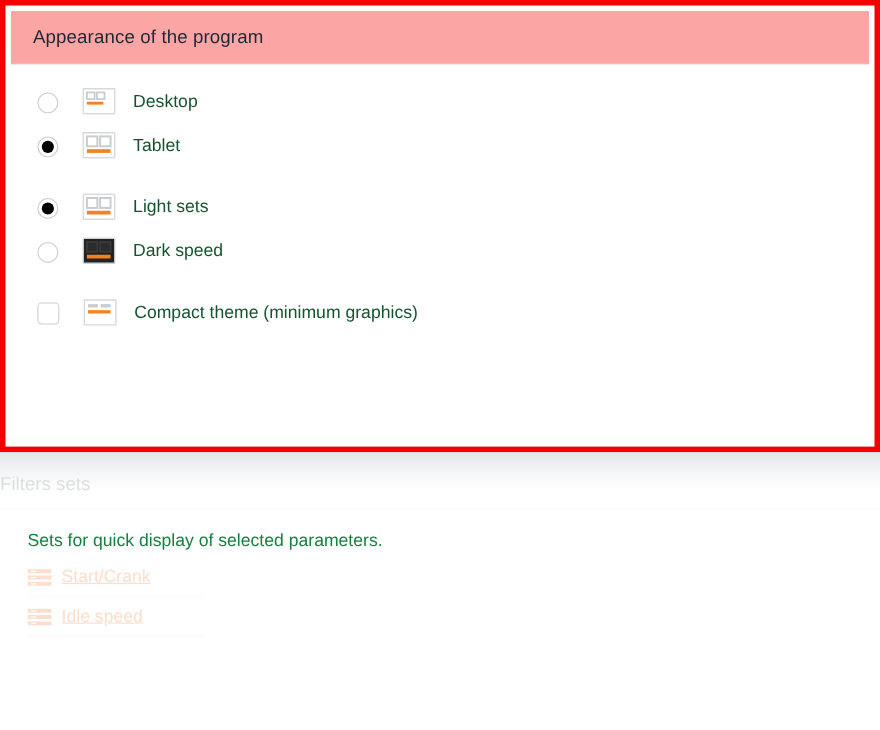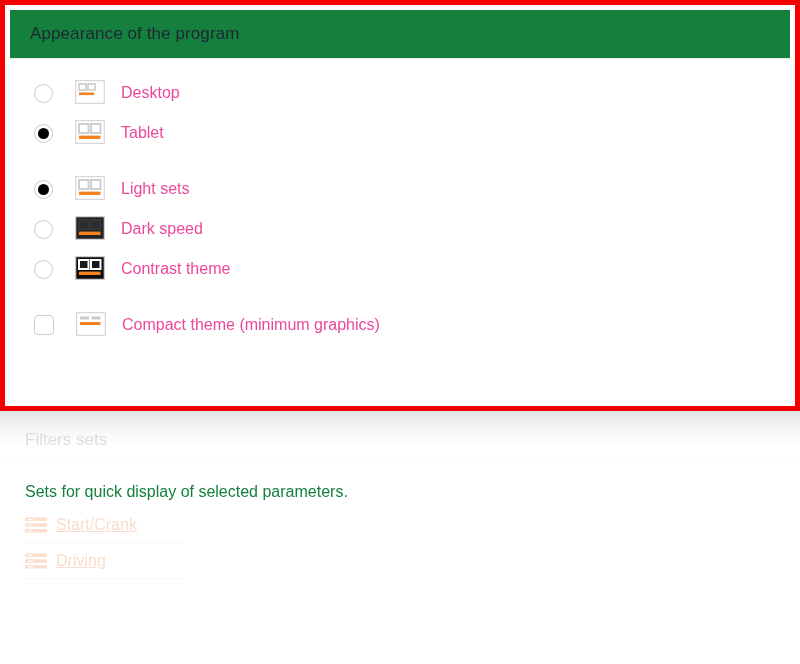--- a/index.html
+++ b/index.html
@@ -42,21 +42,21 @@
     background: #ffffff;
     overflow: hidden;
   }
 
   .card-header {
     height: 49px;
     padding: 0 0 0 20px;
     display: flex;
     align-items: center;
     border-bottom: 1px solid #eceef0;
-    background: #15803d;
+    background: #fca5a5;
   }
 
   .card-title {
     font-size: 17px;
     color: #1d2733;
     letter-spacing: 0.1px;
   }
 
   .card-body {
     padding: 14px 20px 0 20px;
@@ -110,21 +110,21 @@
     min-width: 30px;
     height: 26px;
     margin-left: 22px;
     position: relative;
   }
   .glyph svg { display: block; }
 
   .option-label {
     margin-left: 16px;
     font-size: 16px;
-    color: #ec4899;
+    color: #14532d;
     white-space: nowrap;
   }
 
   
   .faded-wrap {
     position: absolute;
     left: 0;
     top: 411px;
     width: 800px;
     height: 253px;
@@ -140,21 +140,20 @@
     pointer-events: none;
   }
 
   .faded-card {
     position: relative;
     padding-top: 6px;
   }
 
   .faded-header {
     height: 46px;
-    padding-left: 25px;
     display: flex;
     align-items: center;
     border-bottom: 1px solid #fafafa;
   }
   .faded-title {
     font-size: 17px;
     color: #dcdee1;
   }
 
   .faded-desc {
@@ -257,32 +256,20 @@
               <svg width="30" height="24" viewBox="0 0 30 24">
                 <rect x="0.5" y="0.5" width="29" height="23" rx="1" fill="#232323" stroke="#cfd1d3" stroke-width="1.6"></rect>
                 <rect x="4" y="4" width="9.5" height="9" fill="#2c2c2c" stroke="#3a3a3a" stroke-width="1.6"></rect>
                 <rect x="16" y="4" width="9.5" height="9" fill="#2c2c2c" stroke="#3a3a3a" stroke-width="1.6"></rect>
                 <rect x="4" y="15.6" width="21.5" height="3.4" fill="#f58220"></rect>
               </svg>
             </span>
             <span class="option-label">Dark speed</span>
           </div>
 
-          <div class="option-row">
-            <span class="radio"></span>
-            <span class="glyph">
-              <svg width="30" height="24" viewBox="0 0 30 24">
-                <rect x="0.5" y="0.5" width="29" height="23" rx="1" fill="#0d0d0d" stroke="#c9cbce" stroke-width="1.6"></rect>
-                <rect x="4" y="4" width="9.5" height="9" fill="#1a1a1a" stroke="#ffffff" stroke-width="2"></rect>
-                <rect x="16" y="4" width="9.5" height="9" fill="#1a1a1a" stroke="#ffffff" stroke-width="2"></rect>
-                <rect x="4" y="15.6" width="21.5" height="3.4" fill="#f58220"></rect>
-              </svg>
-            </span>
-            <span class="option-label">Contrast theme</span>
-          </div>
         </div>
 
         <div class="group-gap"></div>
 
         <div class="option-row">
           <span class="checkbox"></span>
           <span class="glyph">
             <svg width="30" height="24" viewBox="0 0 30 24">
               <rect x="0.5" y="0.5" width="29" height="23" rx="1" fill="#ffffff" stroke="#d6d8da" stroke-width="1.6"></rect>
               <rect x="4" y="4.5" width="9" height="3" fill="#c9cbce"></rect>
@@ -316,33 +303,33 @@
               <rect x="0" y="6.2" width="22" height="3.6" rx="0.8" fill="#fbdecd"></rect>
               <rect x="0" y="11.9" width="22" height="3.6" rx="0.8" fill="#fbdecd"></rect>
               <rect x="3" y="1.8" width="5" height="1.2" fill="#ffffff"></rect>
               <rect x="3" y="7.5" width="5" height="1.2" fill="#ffffff"></rect>
               <rect x="3" y="13.2" width="5" height="1.2" fill="#ffffff"></rect>
             </svg>
           </span>
           <span class="filter-label">Start/Crank</span>
         </div>
 
-
         <div class="filter-item">
           <span class="filter-icon">
             <svg width="22" height="16" viewBox="0 0 22 16">
               <rect x="0" y="0.5" width="22" height="3.6" rx="0.8" fill="#fbdecd"></rect>
               <rect x="0" y="6.2" width="22" height="3.6" rx="0.8" fill="#fbdecd"></rect>
               <rect x="0" y="11.9" width="22" height="3.6" rx="0.8" fill="#fbdecd"></rect>
               <rect x="3" y="1.8" width="5" height="1.2" fill="#ffffff"></rect>
               <rect x="3" y="7.5" width="5" height="1.2" fill="#ffffff"></rect>
               <rect x="3" y="13.2" width="5" height="1.2" fill="#ffffff"></rect>
             </svg>
           </span>
-          <span class="filter-label">Driving</span>
-        </div>
+          <span class="filter-label">Idle speed</span>
+        </div>
+
 
 
       </div>
     </div>
   </div>
 
 </div>
 
 </body></html>

